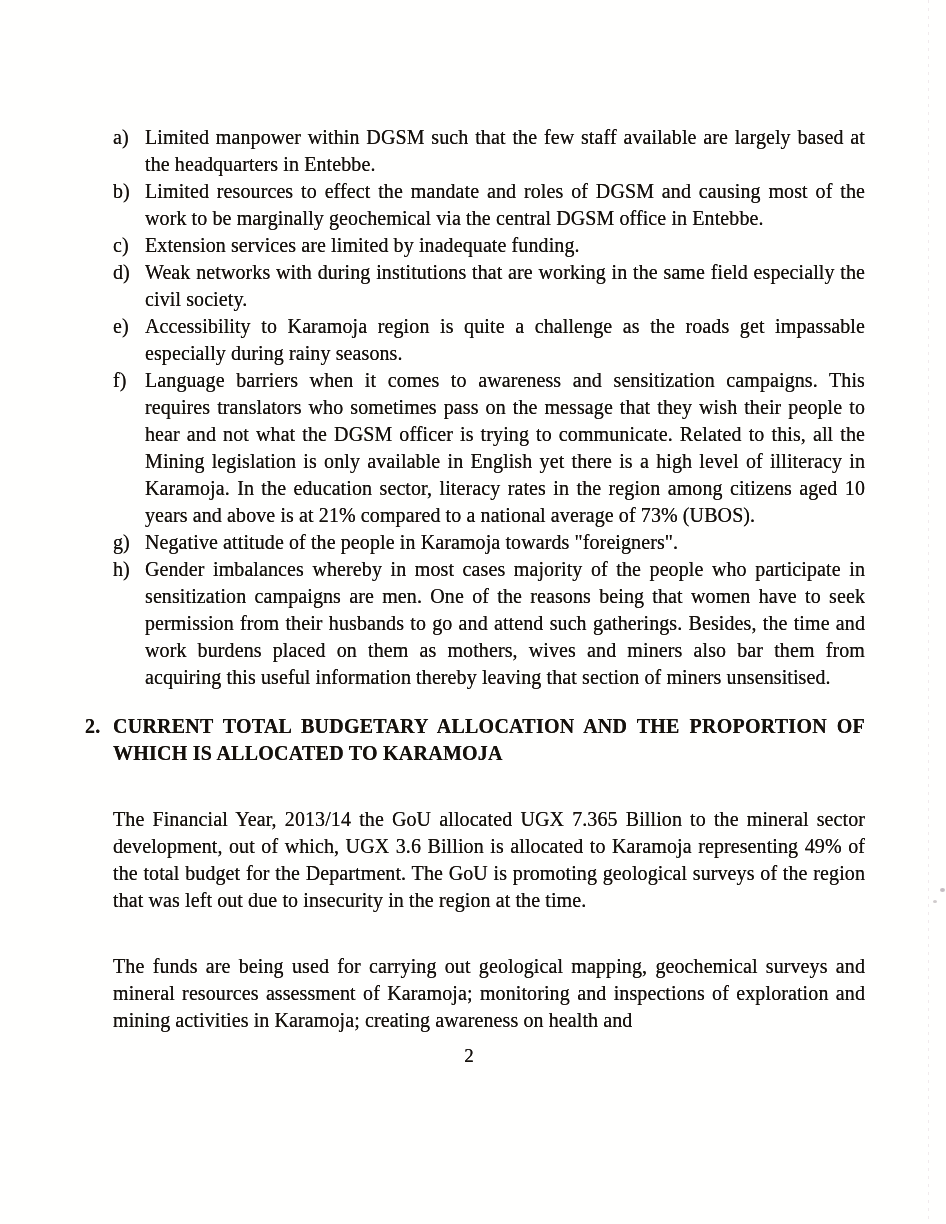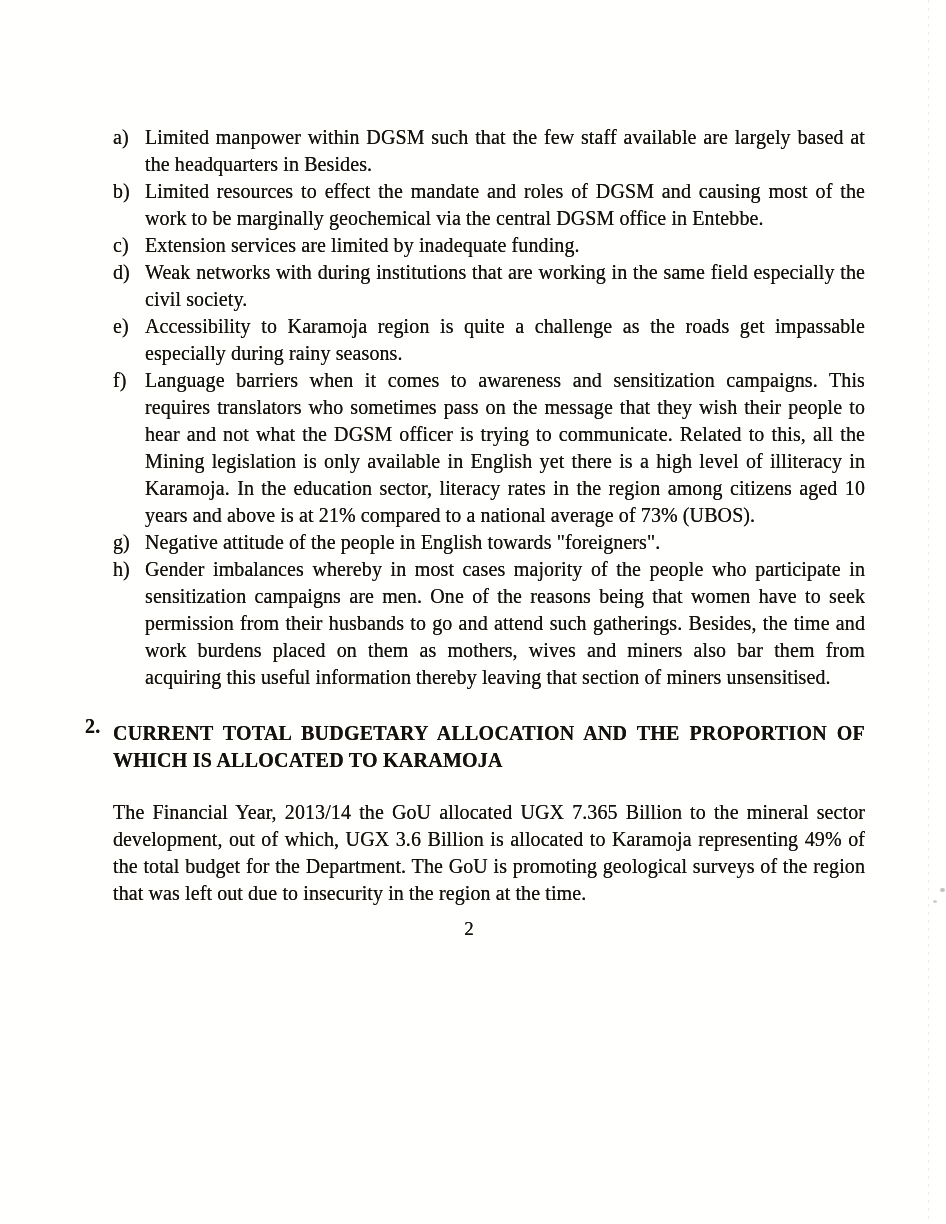--- a/index.html
+++ b/index.html
@@ -56,24 +56,23 @@
     margin-top: 22px;
     margin-left: -28px;  
     letter-spacing: 0.25px;
   }
   .heading .h-num {
     flex: 0 0 28px;
   }
   .heading .h-title {
     flex: 1;
     text-align: justify;
-    margin-top: 7px;
   }
   .para {
-    margin: 25px 0 0 0;
+    margin: 39px 0 0 0;
   }
   .page-number {
     margin-top: 8px;
     text-align: center;
     font-size: 19px;
     padding-right: 40px; 
   }
   
   .artifact-line {
     position: absolute;
@@ -104,21 +103,21 @@
 </style>
 </head>
 <body>
 
 <div class="page">
   <div class="content">
 
     <ul class="letter-list">
       <li class="list-item">
         <span class="marker">a)</span>
-        <span class="item-text">Limited manpower within DGSM such that the few staff available are largely based at the headquarters in Besides.</span>
+        <span class="item-text">Limited manpower within DGSM such that the few staff available are largely based at the headquarters in Entebbe.</span>
       </li>
       <li class="list-item">
         <span class="marker">b)</span>
         <span class="item-text">Limited resources to effect the mandate and roles of DGSM and causing most of the work to be marginally geochemical via the central DGSM office in Entebbe.</span>
       </li>
       <li class="list-item">
         <span class="marker">c)</span>
         <span class="item-text">Extension services are limited by inadequate funding.</span>
       </li>
       <li class="list-item">
@@ -128,35 +127,36 @@
       <li class="list-item">
         <span class="marker">e)</span>
         <span class="item-text">Accessibility to Karamoja region is quite a challenge as the roads get impassable especially during rainy seasons.</span>
       </li>
       <li class="list-item">
         <span class="marker">f)</span>
         <span class="item-text">Language barriers when it comes to awareness and sensitization campaigns. This requires translators who sometimes pass on the message that they wish their people to hear and not what the DGSM officer is trying to communicate. Related to this, all the Mining legislation is only available in English yet there is a high level of illiteracy in Karamoja. In the education sector, literacy rates in the region among citizens aged 10 years and above is at 21% compared to a national average of 73% (UBOS).</span>
       </li>
       <li class="list-item">
         <span class="marker">g)</span>
-        <span class="item-text">Negative attitude of the people in English towards "foreigners".</span>
+        <span class="item-text">Negative attitude of the people in Karamoja towards "foreigners".</span>
       </li>
       <li class="list-item">
         <span class="marker">h)</span>
         <span class="item-text">Gender imbalances whereby in most cases majority of the people who participate in sensitization campaigns are men. One of the reasons being that women have to seek permission from their husbands to go and attend such gatherings. Besides, the time and work burdens placed on them as mothers, wives and miners also bar them from acquiring this useful information thereby leaving that section of miners unsensitised.</span>
       </li>
     </ul>
 
     <div class="heading">
       <span class="h-num">2.</span>
       <span class="h-title">CURRENT TOTAL BUDGETARY ALLOCATION AND THE PROPORTION OF WHICH IS ALLOCATED TO KARAMOJA</span>
     </div>
 
     <p class="para">The Financial Year, 2013/14 the GoU allocated UGX 7.365 Billion to the mineral sector development, out of which, UGX 3.6 Billion is allocated to Karamoja representing 49% of the total budget for the Department. The GoU is promoting geological surveys of the region that was left out due to insecurity in the region at the time.</p>
 
+    <p class="para">The funds are being used for carrying out geological mapping, geochemical surveys and mineral resources assessment of Karamoja; monitoring and inspections of exploration and mining activities in Karamoja; creating awareness on health and</p>
 
     <div class="page-number">2</div>
   </div>
 
   <div class="artifact-line"></div>
   <div class="speck s1"></div>
   <div class="speck s2"></div>
 </div>
 
 </body></html>

